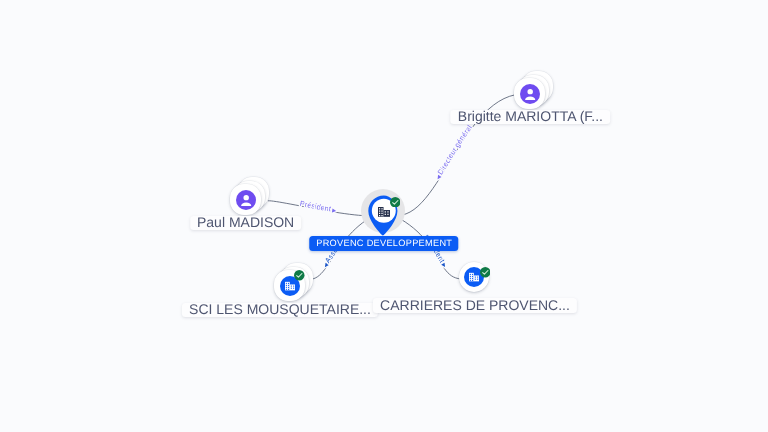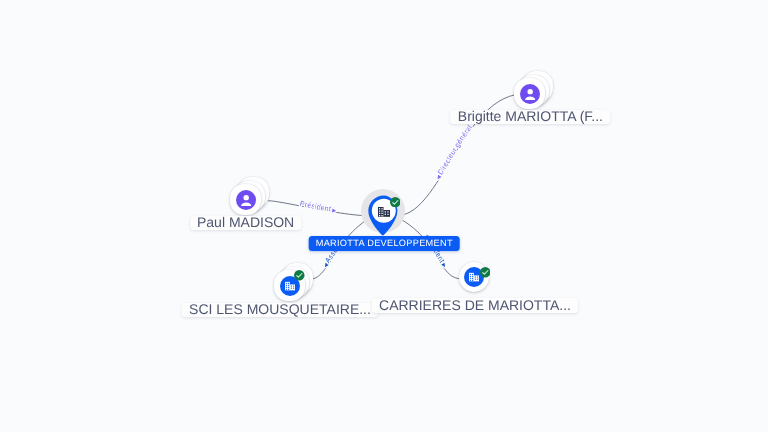--- a/index.html
+++ b/index.html
@@ -149,21 +149,21 @@
           </g>
         </svg>
       </div>
       <div class="badge" style="left:5.75px;top:-12.25px">
         <svg width="10.5" height="10.5" viewBox="0 0 24 24">
           <circle cx="12" cy="12" r="12" fill="#107a47"></circle>
           <path d="M6.2 12.6l3.9 3.9 8.0-8.5" fill="none" stroke="#d3f0dc" stroke-width="2.4" stroke-linecap="round" stroke-linejoin="round"></path>
         </svg>
       </div>
     </div>
-    <div class="nlabel plain" style="left:475px;top:298.3px;color:#4e5570">CARRIERES DE MARIOTTA...</div>
+    <div class="nlabel plain" style="left:475px;top:298.3px;color:#4e5570">CARRIERES DE PROVENC...</div>
 
     <div class="node" style="left:384px;top:211px">
       <div class="halo"></div>
       <div class="pin">
         <svg width="31.6" height="41.3" viewBox="0 0 30.6 40">
           <path d="M15.3 0.6C7.0 0.6 0.3 7.3 0.3 15.6c0 4.3 2.3 9.1 5.2 13.4 2.9 4.3 6.4 8.1 8.0 9.8.5.5 1.3.5 1.8 0 1.6-1.7 5.1-5.5 8.0-9.8 2.9-4.3 5.2-9.1 5.2-13.4C28.5 7.3 21.8.6 15.3.6z" fill="#0b5cf4"></path>
           <circle cx="15.3" cy="15.3" r="11.6" fill="#ffffff"></circle>
         </svg>
       </div>
       <div style="position:absolute;left:-6.1px;top:-5.9px">
@@ -186,16 +186,16 @@
           </g>
         </svg>
       </div>
       <div class="badge" style="left:5.75px;top:-16.95px">
         <svg width="10.5" height="10.5" viewBox="0 0 24 24">
           <circle cx="12" cy="12" r="12" fill="#107a47"></circle>
           <path d="M6.2 12.6l3.9 3.9 8.0-8.5" fill="none" stroke="#d3f0dc" stroke-width="2.4" stroke-linecap="round" stroke-linejoin="round"></path>
         </svg>
       </div>
     </div>
-    <div class="nlabel root" style="left:384px;top:236.2px;background:#0b5cf4;color:#ffffff">MARIOTTA DEVELOPPEMENT</div>
+    <div class="nlabel root" style="left:384px;top:236.2px;background:#0b5cf4;color:#ffffff">PROVENC DEVELOPPEMENT</div>
 
   </div>
 </div>
 
 </body></html>

